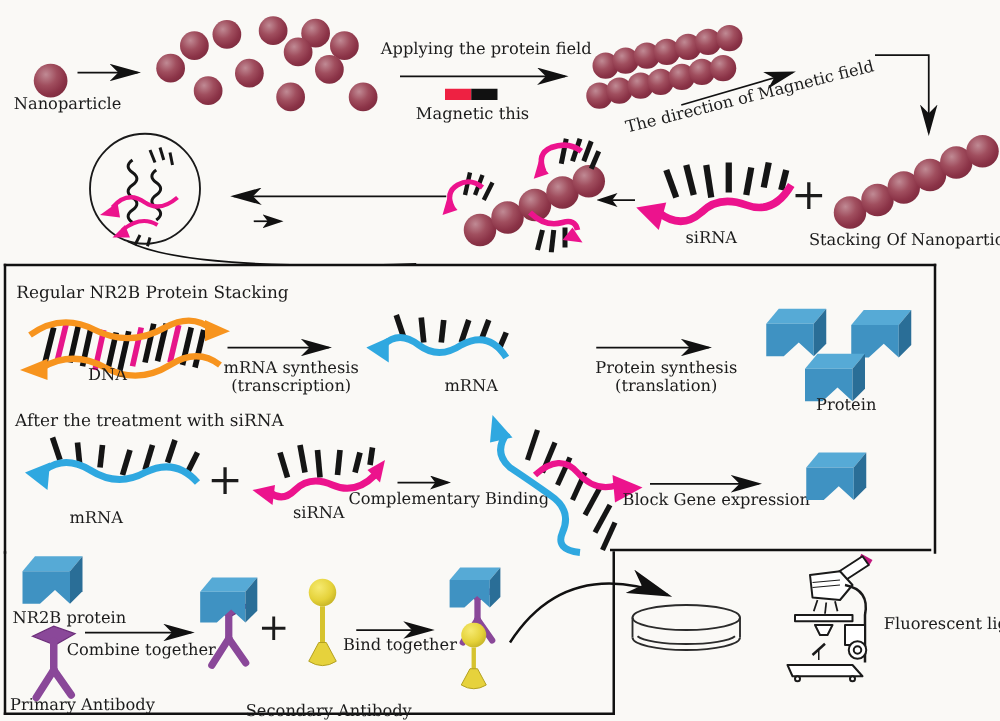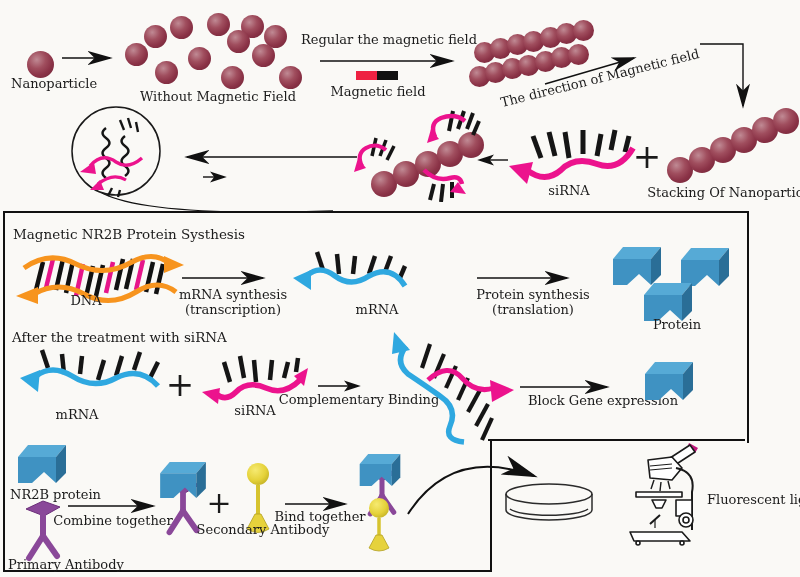--- a/index.html
+++ b/index.html
@@ -63,29 +63,28 @@
     <div class="np" style="left:207px;top:13px;width:23px;height:23px;"></div>
     <div class="np" style="left:241px;top:15px;width:23px;height:23px;"></div>
     <div class="np" style="left:264px;top:25px;width:23px;height:23px;"></div>
     <div class="np" style="left:188px;top:47px;width:23px;height:23px;"></div>
     <div class="np" style="left:227px;top:30px;width:23px;height:23px;"></div>
     <div class="np" style="left:252px;top:44px;width:23px;height:23px;"></div>
     <div class="np" style="left:155px;top:61px;width:23px;height:23px;"></div>
     <div class="np" style="left:221px;top:66px;width:23px;height:23px;"></div>
     <div class="np" style="left:279px;top:66px;width:23px;height:23px;"></div>
   </div>
-  <div class="lbl ctr" style="left:218px;top:89px;">Without Magnetic Field</div>
-
-  <div class="lbl ctr" style="left:389px;top:32px;">Regular the magnetic field</div>
+
+  <div class="lbl ctr" style="left:389px;top:32px;">Applying the protein field</div>
 
   <div class="abs" style="left:356px;top:71px;width:42px;height:9px;">
     <div class="abs" style="left:0;top:0;width:21px;height:9px;background:#ee2142;"></div>
     <div class="abs" style="left:21px;top:0;width:21px;height:9px;background:#111;"></div>
   </div>
-  <div class="lbl ctr" style="left:378px;top:84px;">Magnetic field</div>
+  <div class="lbl ctr" style="left:378px;top:84px;">Magnetic this</div>
 
   <div class="abs" style="left:0;top:0;">
     <div class="np" style="left:474px;top:42px;width:21px;height:21px;"></div>
     <div class="np" style="left:490px;top:38px;width:21px;height:21px;"></div>
     <div class="np" style="left:507px;top:34px;width:21px;height:21px;"></div>
     <div class="np" style="left:523px;top:31px;width:21px;height:21px;"></div>
     <div class="np" style="left:540px;top:27px;width:21px;height:21px;"></div>
     <div class="np" style="left:556px;top:23px;width:21px;height:21px;"></div>
     <div class="np" style="left:573px;top:20px;width:21px;height:21px;"></div>
     <div class="np" style="left:469px;top:66px;width:21px;height:21px;"></div>
@@ -175,21 +174,21 @@
         <line x1="68" y1="18" x2="70" y2="28"></line>
       <line x1="44" y1="84" x2="40" y2="92"></line>
         <line x1="52" y1="86" x2="50" y2="93"></line>
     </g>
     <path d="M22,62 Q34,48 48,58 Q60,66 74,54" fill="none" stroke="#ec138d" stroke-width="3.4"></path>
     <path d="M26,58 L12,68 L28,70 Z" fill="#ec138d"></path>
     <path d="M30,80 Q45,68 58,76" fill="none" stroke="#ec138d" stroke-width="3.2"></path>
     <path d="M32,76 L22,86 L36,86 Z" fill="#ec138d"></path>
   </svg>
 
-  <div class="lbl" style="left:13px;top:227px;font-size:13.5px;">Magnetic NR2B Protein Systhesis</div>
+  <div class="lbl" style="left:13px;top:227px;font-size:13.5px;">Regular NR2B Protein Stacking</div>
 
   <svg class="abs" style="left:14px;top:246px;" width="172" height="68" viewBox="0 0 172 68">
     <g stroke-width="4.5">
       <line x1="29" y1="16" x2="22" y2="44" stroke="#111"></line>
         <line x1="39" y1="13" x2="32" y2="42" stroke="#e6158a"></line>
       <line x1="49" y1="13" x2="42" y2="44" stroke="#111"></line>
         <line x1="59" y1="15" x2="52" y2="47" stroke="#111"></line>
       <line x1="69" y1="18" x2="62" y2="50" stroke="#e6158a"></line>
         <line x1="79" y1="20" x2="72" y2="51" stroke="#111"></line>
       <line x1="89" y1="19" x2="82" y2="50" stroke="#111"></line>
@@ -290,21 +289,21 @@
       <line x1="76" y1="84" x2="88" y2="62"></line>
         <line x1="84" y1="98" x2="96" y2="76"></line>
       <line x1="90" y1="112" x2="100" y2="90"></line>
     </g>
     <path d="M14,18 Q2,34 16,46 Q34,58 48,68 Q66,80 58,98 Q52,112 72,114" fill="none" stroke="#2fa8e0" stroke-width="5.5"></path>
     <path d="M18,22 L2,4 L0,26 Z" fill="#2fa8e0"></path>
     <path d="M36,52 Q56,34 70,50 Q84,66 102,60" fill="none" stroke="#ec138d" stroke-width="5"></path>
     <path d="M98,52 L122,62 L100,74 Z" fill="#ec138d"></path>
   </svg>
 
-  <div class="lbl ctr" style="left:603px;top:393px;">Block Gene expression</div>
+  <div class="lbl ctr" style="left:573px;top:393px;">Block Gene expression</div>
 
   <svg class="abs" style="left:643px;top:360px;" width="52" height="42" viewBox="0 0 52 42">
     <polygon points="12,2 50,2 40,14 2,14" fill="#56aad6"></polygon>
     <polygon points="2,14 40,14 40,40 28,29 16,40 2,40" fill="#3f92c2"></polygon>
     <polygon points="40,14 50,2 50,30 40,40" fill="#2a6e97"></polygon>
   </svg>
 
 
   <svg class="abs" style="left:16px;top:443px;" width="52" height="42" viewBox="0 0 52 42">
     <polygon points="12,2 50,2 40,14 2,14" fill="#56aad6"></polygon>
@@ -348,21 +347,21 @@
       <radialGradient id="ygrad" cx="0.38" cy="0.32" r="0.85">
         <stop offset="0%" stop-color="#f6ea71"></stop>
           <stop offset="55%" stop-color="#e5d23a"></stop>
           <stop offset="100%" stop-color="#b7a51d"></stop>
       </radialGradient>
     </defs>
     <circle cx="15" cy="12" r="11" fill="url(#ygrad)"></circle>
     <line x1="15" y1="23" x2="15" y2="56" stroke="#d6c32e" stroke-width="4"></line>
     <path d="M12,52 L4,67 Q15,74 26,67 L18,52 Z" fill="#e6d23c" stroke="#b3a020" stroke-width="0.8"></path>
   </svg>
-  <div class="lbl ctr" style="left:263px;top:522px;text-align:center;">Secondary Antibody</div>
+  <div class="lbl ctr" style="left:263px;top:562px;text-align:center;">Secondary Antibody</div>
 
   <div class="lbl ctr" style="left:320px;top:509px;">Bind together</div>
 
   <div class="abs" style="left:0;top:0;">
     <svg class="abs" style="left:362px;top:467px;" width="40" height="52" viewBox="0 0 46 62">
       <polygon points="6,9 23,1 40,7 24,16" fill="#8a4899" stroke="#6c2f7a" stroke-width="1"></polygon>
       <g stroke="#8a4899" stroke-width="6" stroke-linecap="round" fill="none">
         <line x1="23" y1="13" x2="23" y2="34"></line>
         <line x1="23" y1="34" x2="9" y2="56"></line>
         <line x1="23" y1="34" x2="37" y2="54"></line>

